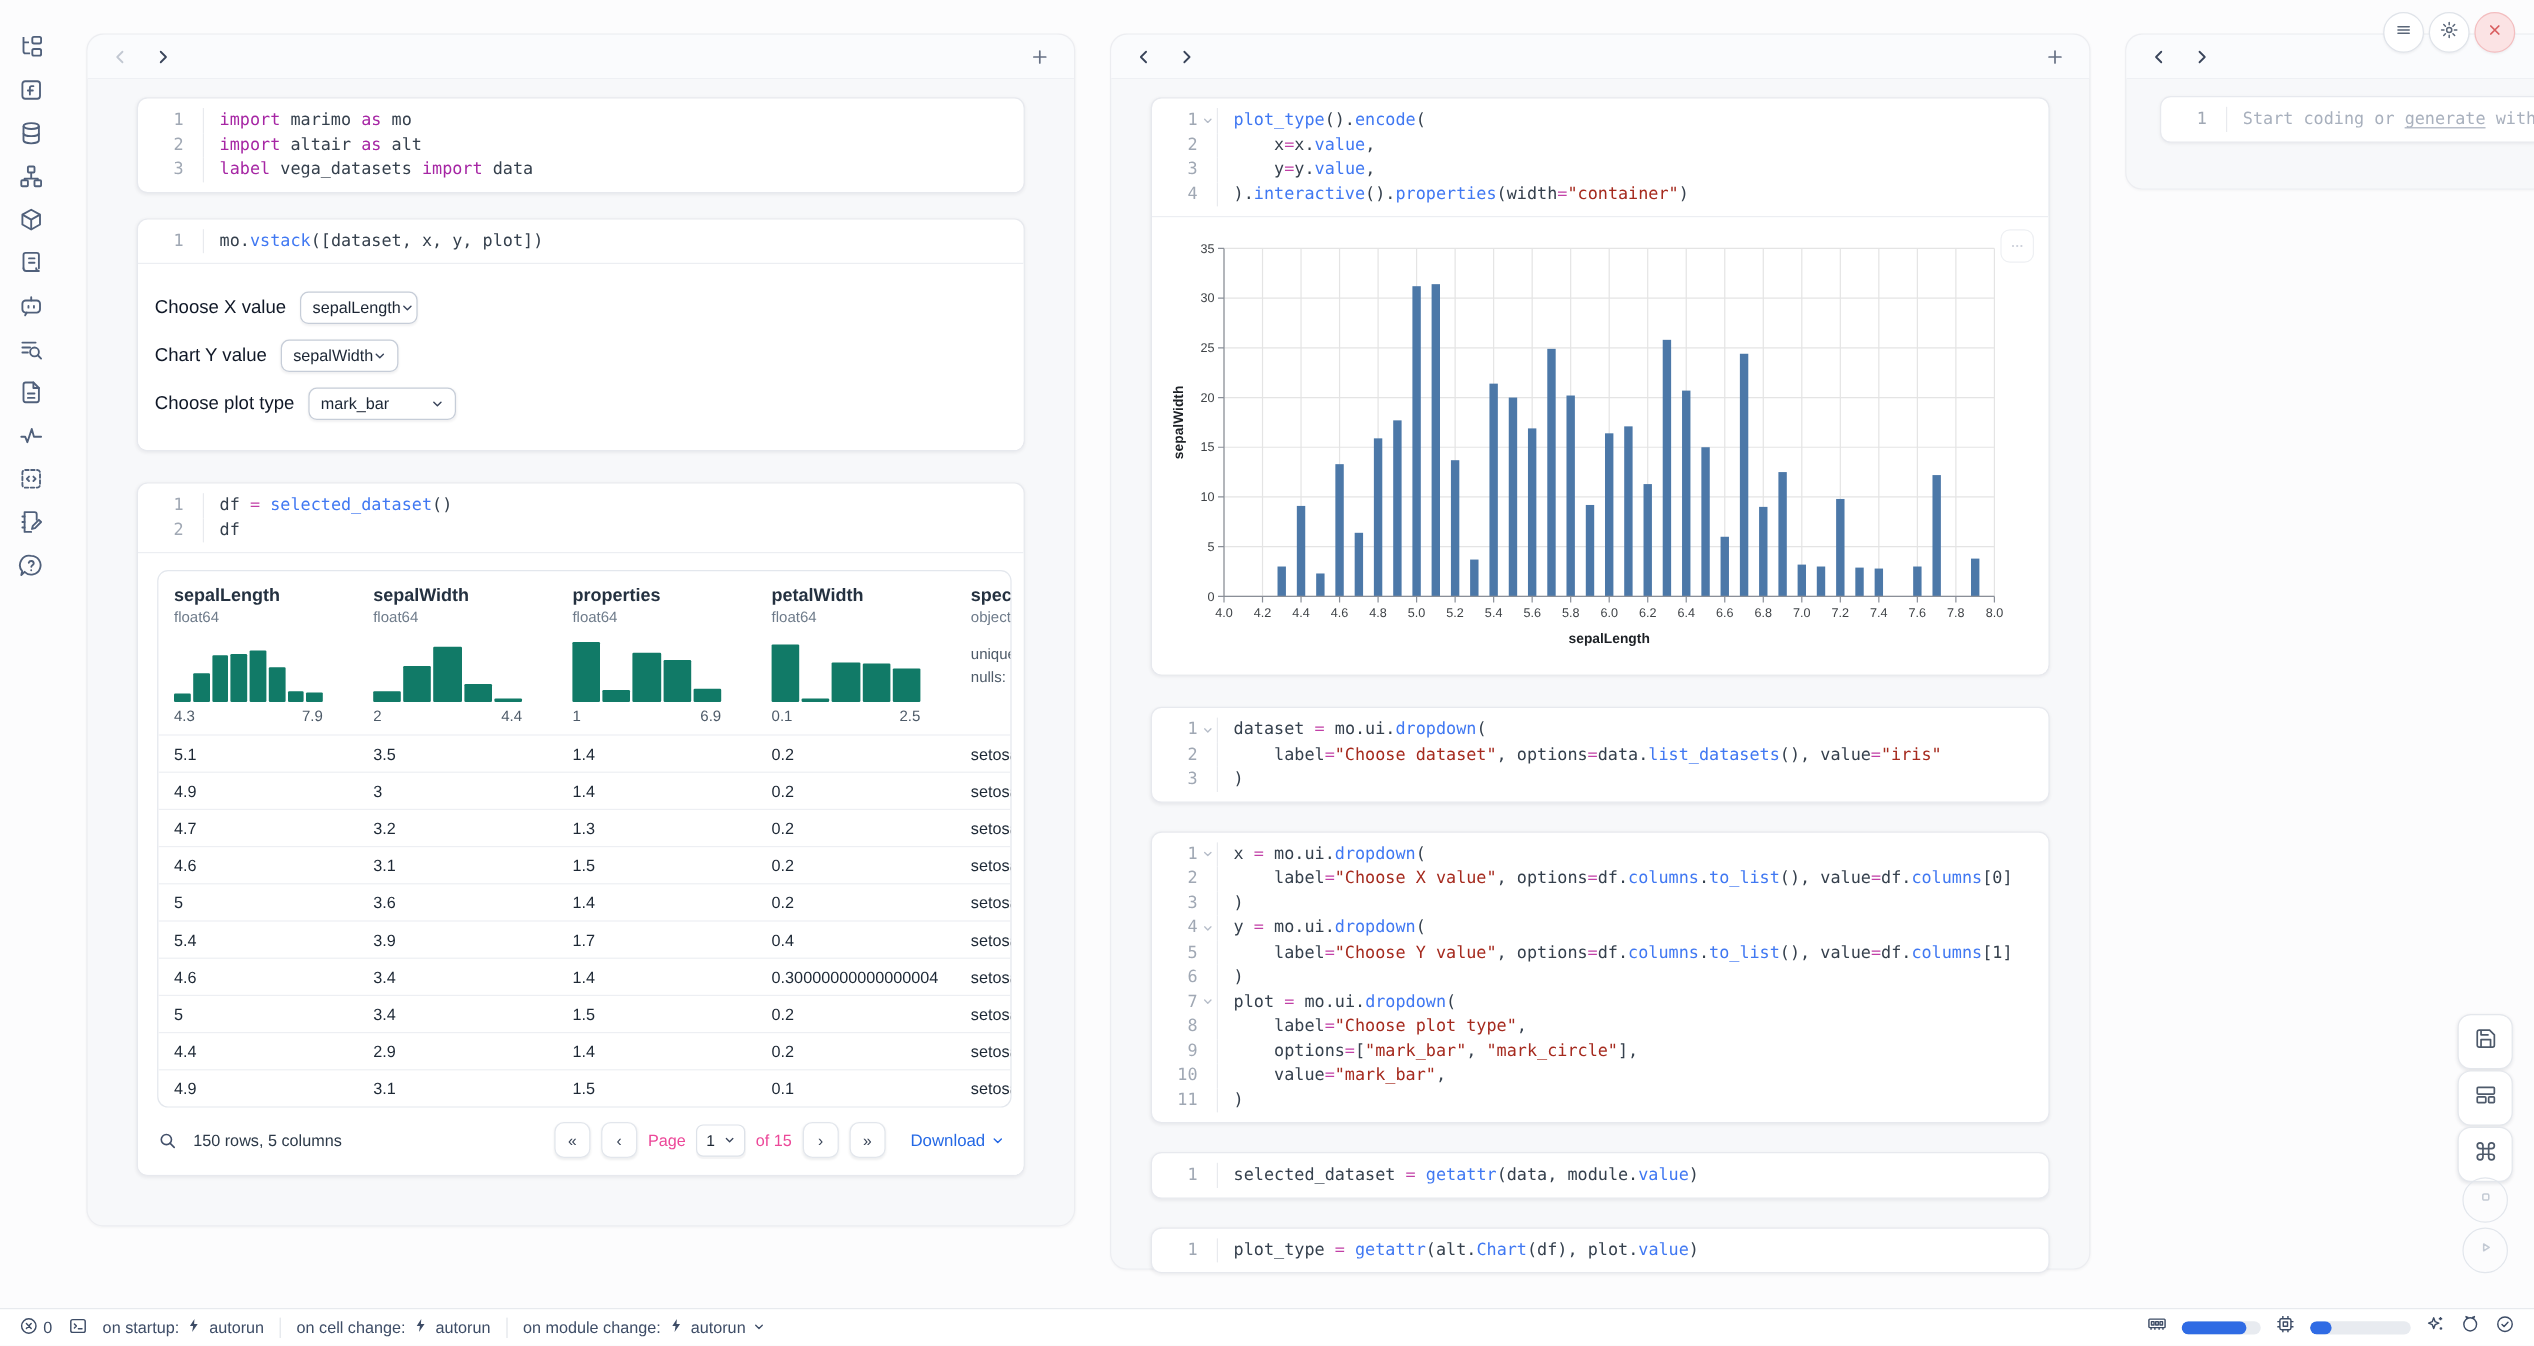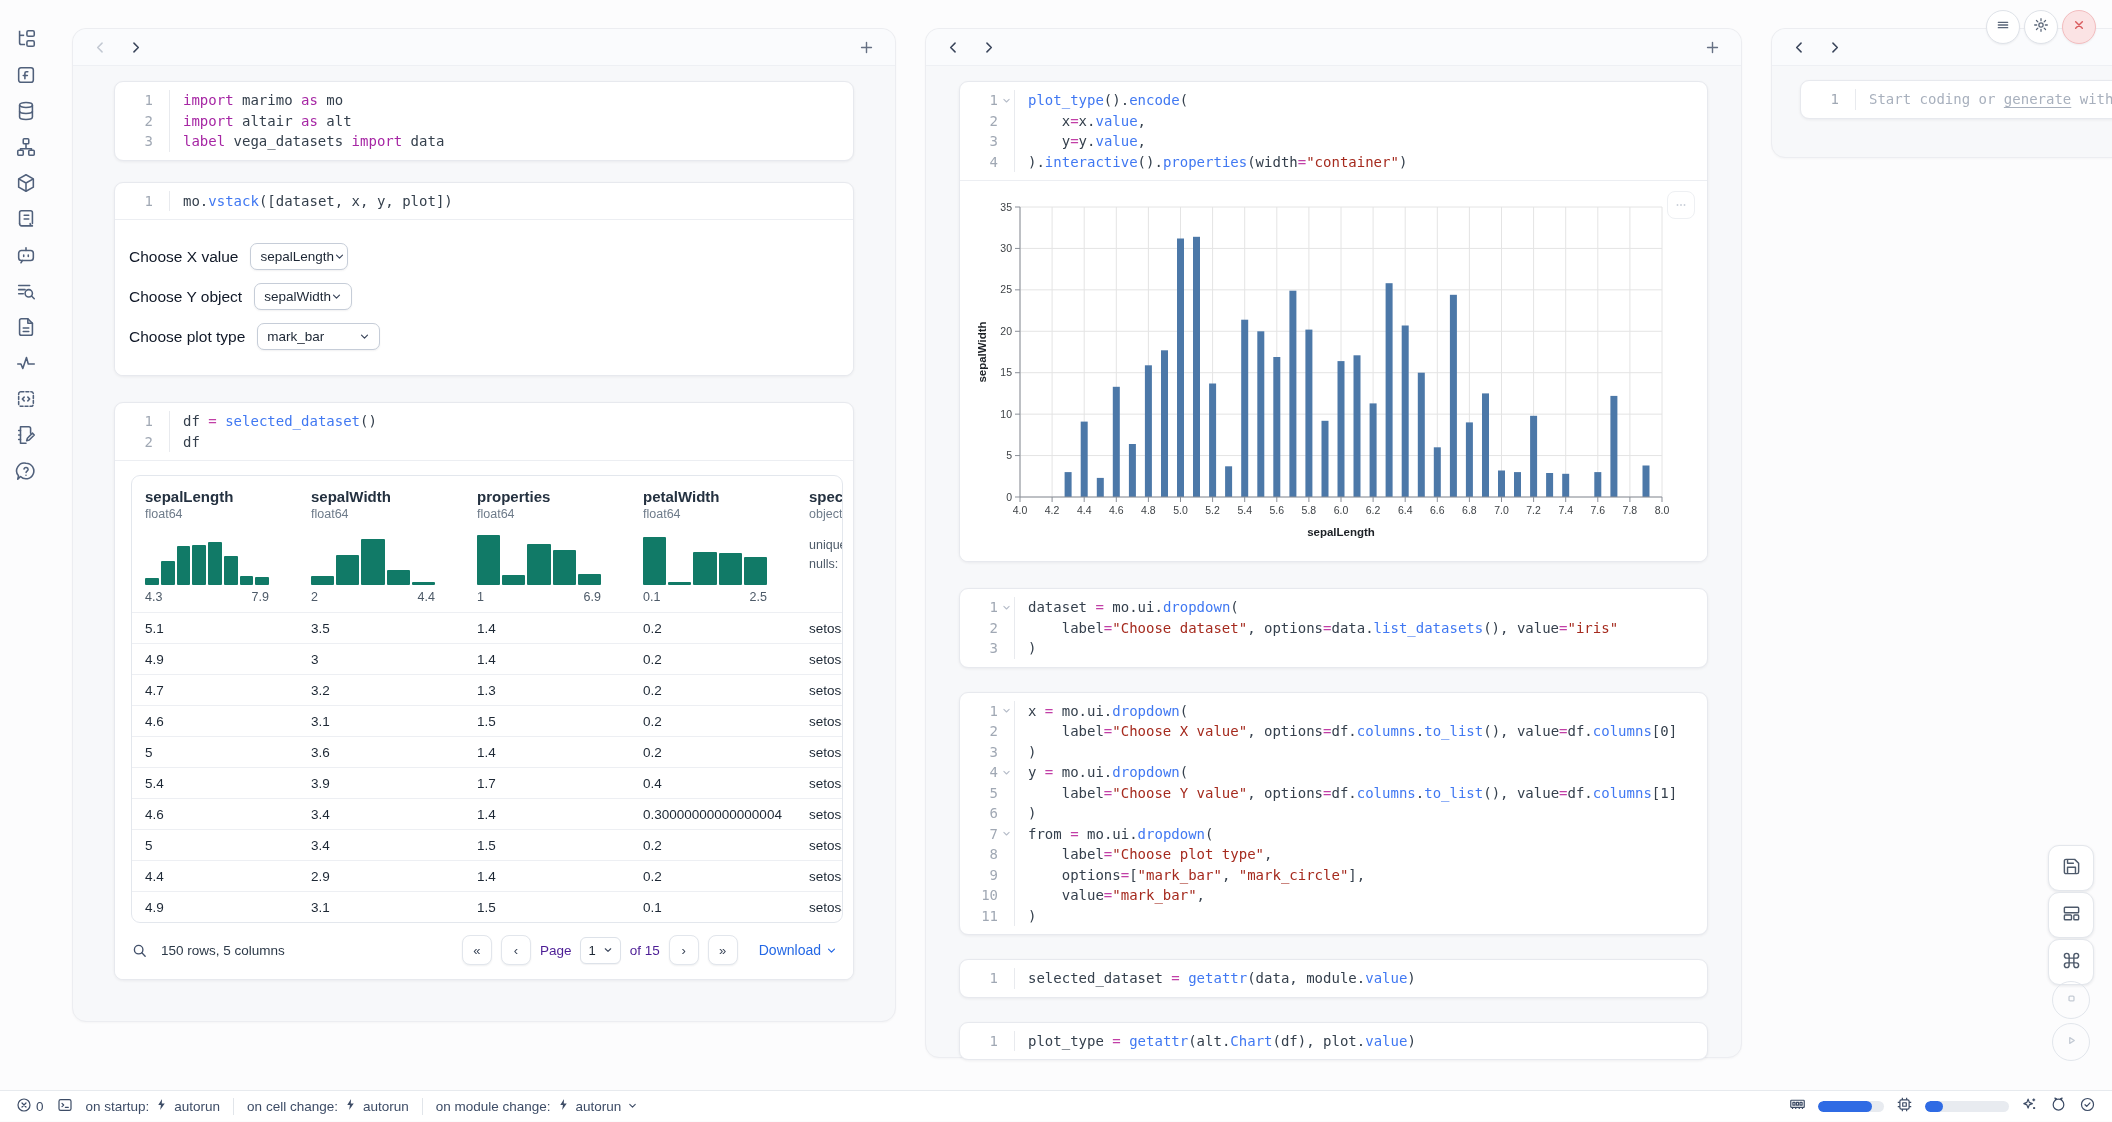--- a/index.html
+++ b/index.html
@@ -60,21 +60,21 @@
   .dfmeta{font-size:12.5px;color:#4d5a68;line-height:1.55;margin-top:15px;white-space:nowrap;}
   .dfrow{display:grid;grid-template-columns:repeat(5,166px);border-top:1px solid #edeff3;width:830px;}
   .dfc{padding:7.5px 0 7.5px 13px;font-size:13.5px;color:#1d2835;white-space:nowrap;overflow:hidden;}
 
   .dff{display:flex;align-items:center;padding:10px 16px 14px;}
   .dff .searchic{width:17px;height:17px;color:#42506a;cursor:pointer;}
   .dff .searchic svg{width:17px;height:17px;}
   .dfsummary{font-size:13.5px;color:#2c3948;margin-left:13px;}
   .pager{margin-left:auto;display:flex;align-items:center;gap:9px;}
   .pgbtn{width:28px;height:28px;border:1px solid #e2e6ec;border-radius:8px;background:#fff;box-shadow:0 1px 2px rgba(16,24,40,.07);display:flex;align-items:center;justify-content:center;font-size:13px;color:#3a4558;cursor:pointer;}
-  .pglabel{font-size:13.5px;color:#4c1d95;}
+  .pglabel{font-size:13.5px;color:#ec4899;}
   .pagesel{height:25px;border:1px solid #dde2e9;border-radius:6px;background:#fff;box-shadow:0 1px 1px rgba(16,24,40,.05);display:flex;align-items:center;gap:7px;padding:0 7px;font-size:13px;color:#1d2734;cursor:pointer;}
   .pagesel svg{width:10px;height:10px;color:#39445a;}
   .dl{display:flex;align-items:center;gap:5px;font-size:14px;color:#2468e5;margin-left:12px;cursor:pointer;}
   .dl svg{width:11px;height:11px;}
 
   
   .chartwrap{position:relative;padding:12px 14px 14px;}
   .chartopts{position:absolute;top:10px;right:12px;width:26px;height:26px;border:1px solid #eef0f3;border-radius:8px;background:#fff;color:#c9ced8;display:flex;align-items:center;justify-content:center;cursor:pointer;}
   .chartopts svg{width:14px;height:14px;}
 
@@ -227,21 +227,21 @@
       <span class="select" style="width:98px">
         <span>sepalLength</span>
         <span style="display:flex">
                   <svg viewBox="0 0 24 24" fill="none" stroke="currentColor" stroke-width="2.6" stroke-linecap="round" stroke-linejoin="round">
                     <path d="M5.5 9l6.5 6.5L18.5 9"></path>
                   </svg>
                 </span>
       </span>
     </div>
             <div class="ctl">
-      <span>Choose Y object</span>
+      <span>Chart Y value</span>
       <span class="select" style="width:98px">
         <span>sepalWidth</span>
         <span style="display:flex">
                   <svg viewBox="0 0 24 24" fill="none" stroke="currentColor" stroke-width="2.6" stroke-linecap="round" stroke-linejoin="round">
                     <path d="M5.5 9l6.5 6.5L18.5 9"></path>
                   </svg>
                 </span>
       </span>
     </div>
             <div class="ctl">
@@ -692,21 +692,21 @@
    <span class="fs"></span>
    <span class="lc"><span class="tk-pl">)</span></span>
  </div>
             <div class="cl">
    <span class="ln">7</span>
    <span class="fs">
                 <svg viewBox="0 0 24 24" fill="none" stroke="currentColor" stroke-width="3" stroke-linecap="round" stroke-linejoin="round">
                   <path d="M5 9l7 7 7-7"></path>
                 </svg>
               </span>
-   <span class="lc"><span class="tk-pl">from </span><span class="tk-op">=</span><span class="tk-pl"> mo.ui.</span><span class="tk-fn">dropdown</span><span class="tk-pl">(</span></span>
+   <span class="lc"><span class="tk-pl">plot </span><span class="tk-op">=</span><span class="tk-pl"> mo.ui.</span><span class="tk-fn">dropdown</span><span class="tk-pl">(</span></span>
  </div>
             <div class="cl">
    <span class="ln">8</span>
    <span class="fs"></span>
    <span class="lc"><span class="tk-pl">    label</span><span class="tk-op">=</span><span class="tk-str">"Choose plot type"</span><span class="tk-pl">,</span></span>
  </div>
             <div class="cl">
    <span class="ln">9</span>
    <span class="fs"></span>
    <span class="lc"><span class="tk-pl">    options</span><span class="tk-op">=</span><span class="tk-pl">[</span><span class="tk-str">"mark_bar"</span><span class="tk-pl">, </span><span class="tk-str">"mark_circle"</span><span class="tk-pl">],</span></span>

